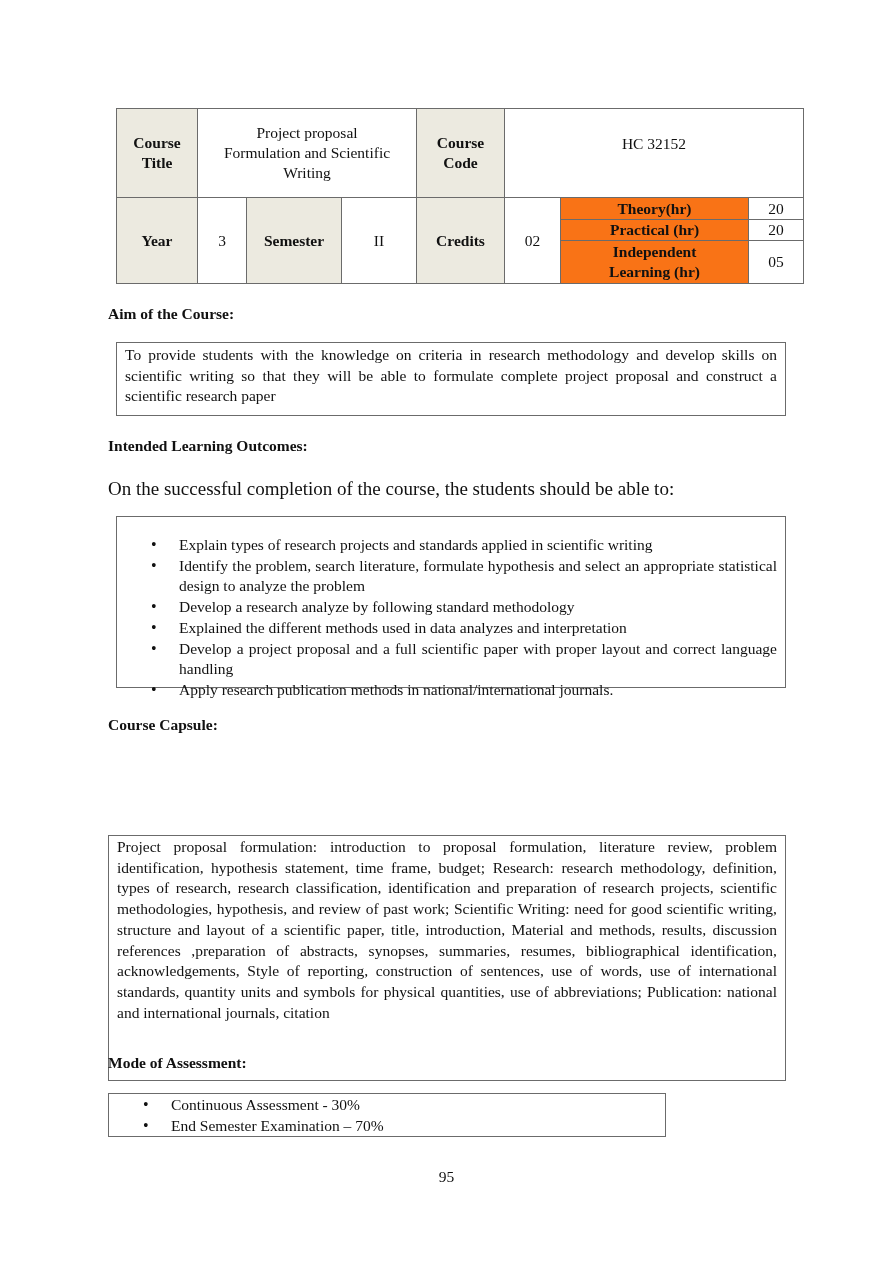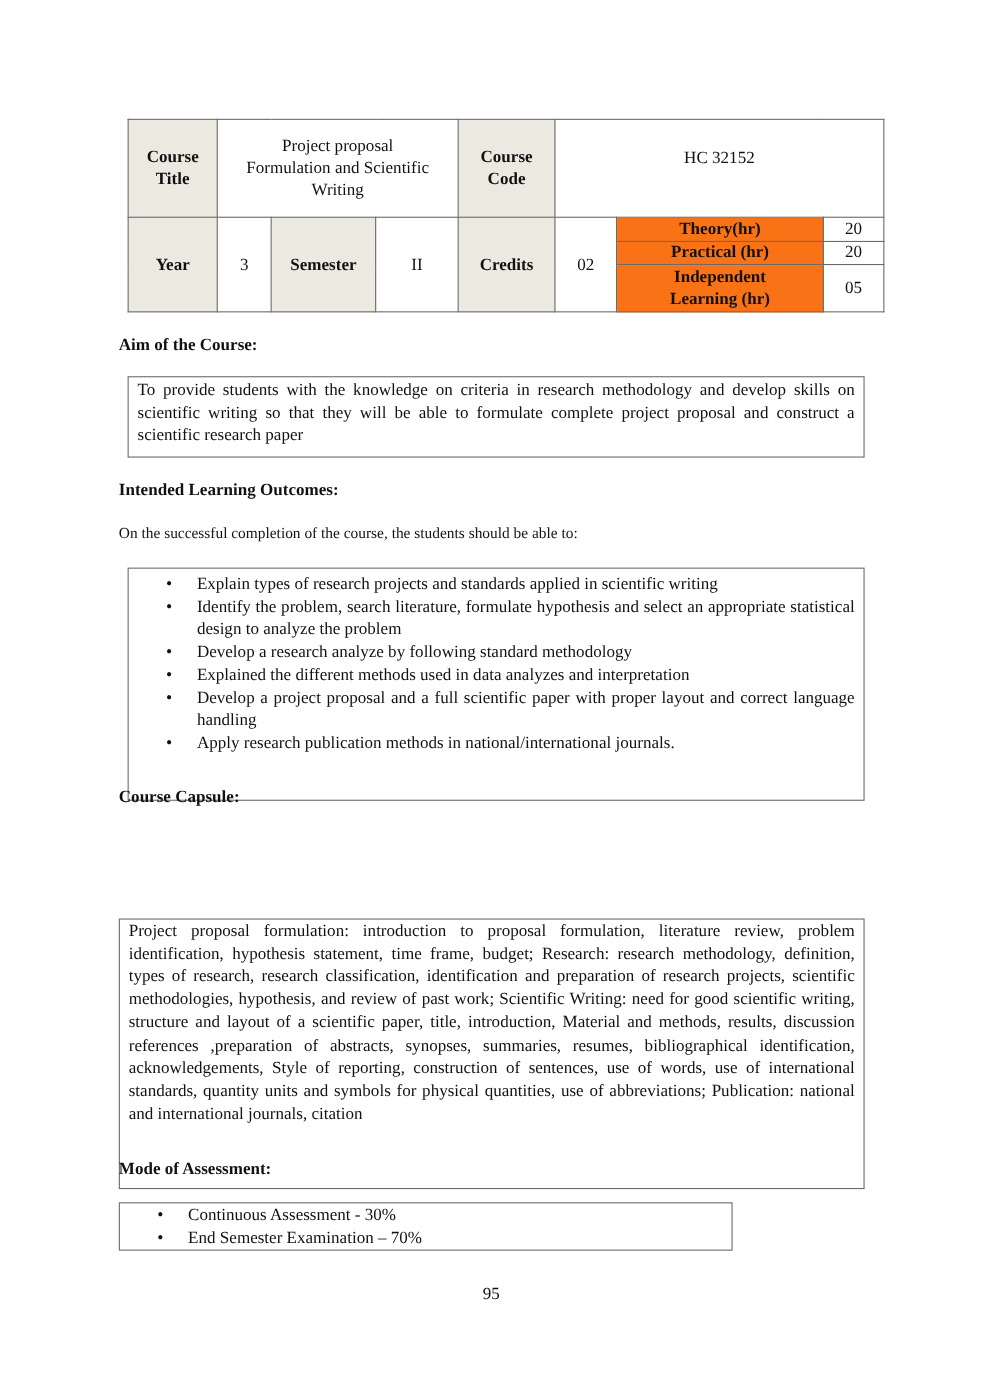--- a/index.html
+++ b/index.html
@@ -12,21 +12,21 @@
     position: absolute; left: 116px; top: 108px; width: 687px;
     border-collapse: collapse; table-layout: fixed;
   }
   table.info td {
     border: 1px solid #6b6b6b; text-align: center; vertical-align: middle;
     padding: 0 4px; line-height: 20px; font-size: 15.5px;
   }
   td.hd { background: #eceae0; font-weight: bold; }
   td.sub { background: #f97316; font-weight: bold; }
   .heading { position: absolute; left: 108px; font-weight: bold; font-size: 15.5px; }
-  .para { position: absolute; left: 108px; font-size: 14px; }
+  .para { position: absolute; left: 108px; font-size: 19px; }
   .box { position: absolute; border: 1px solid #6b6b6b; box-sizing: border-box; }
   .box p { margin: 0; text-align: justify; line-height: 20.7px; }
   ul.bl { margin: 0; padding: 0; list-style: none; }
   ul.bl li { position: relative; padding-left: 62px; line-height: 20.7px; text-align: justify; padding-right: 8px; }
   ul.bl li::before { content: "\2022"; position: absolute; left: 34px; top: 0; font-size: 16px; }
   .pageno { position: absolute; left: 0; width: 893px; top: 1168px; text-align: center; font-size: 15.5px; }
 </style>
 </head>
 <body>
 
@@ -69,21 +69,21 @@
 </tbody>
   </table>
 
 <div class="heading" style="top:305px">Aim of the Course:</div>
 <div class="box" style="left:116px; top:342px; width:670px; height:74px; padding:2px 8px;">
   <p>To provide students with the knowledge on criteria in research methodology and develop skills on scientific writing so that they will be able to formulate complete project proposal and construct a scientific research paper</p>
 </div>
 
 <div class="heading" style="top:437px">Intended Learning Outcomes:</div>
 <div class="para" style="top:478px">On the successful completion of the course, the students should be able to:</div>
-<div class="box" style="left:116px; top:516px; width:670px; height:212px; padding-top:4px;">
+<div class="box" style="left:116px; top:516px; width:670px; height:172px; padding-top:18px;">
   <ul class="bl">
     <li>Explain types of research projects and standards applied in scientific writing</li>
     <li>Identify the problem, search literature, formulate hypothesis and select an appropriate statistical design to analyze the problem</li>
     <li>Develop a research analyze by following standard methodology</li>
     <li>Explained the different methods used in data analyzes and interpretation</li>
     <li>Develop a project proposal and a full scientific paper with proper layout and correct language handling</li>
     <li>Apply research publication methods in national/international journals.</li>
   </ul>
 </div>
 

